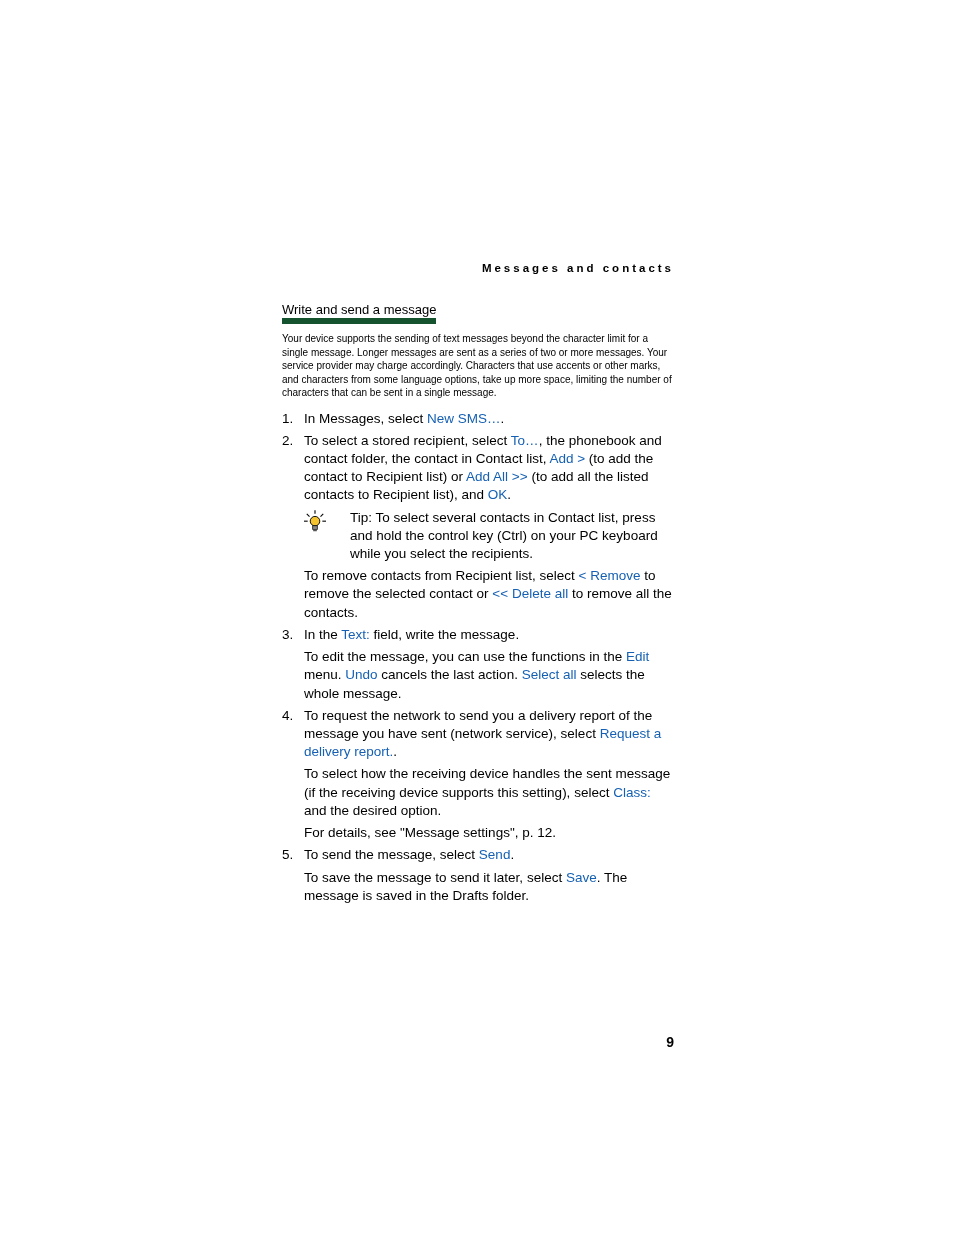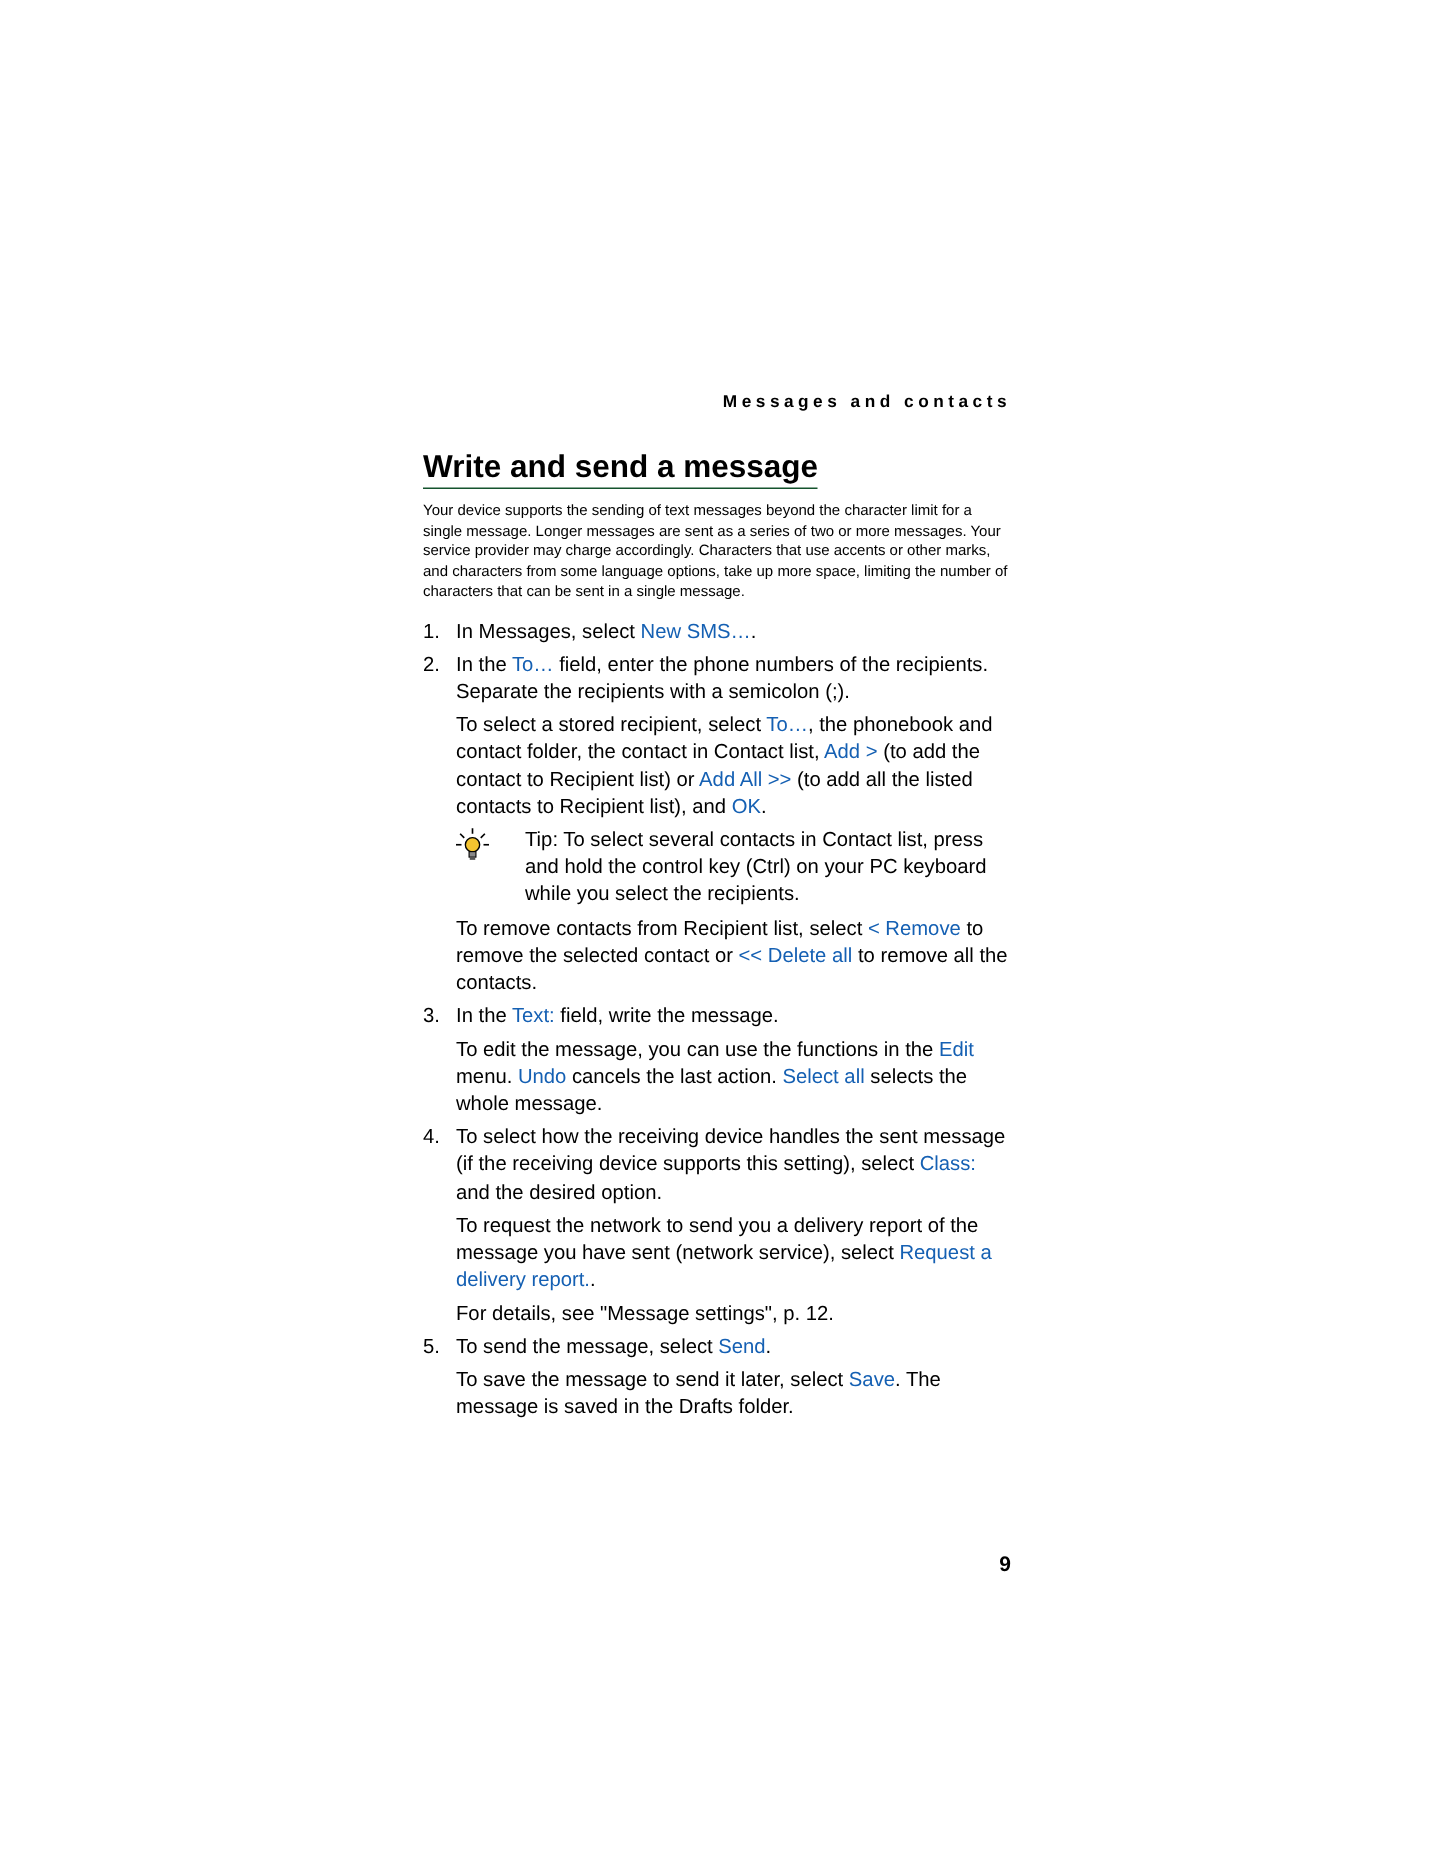--- a/index.html
+++ b/index.html
@@ -18,23 +18,23 @@
   }
   .running-header {
     font-size: 11.5px;
     letter-spacing: 3px;
     font-weight: bold;
     text-align: right;
     margin-bottom: 26px;
     color: #000;
   }
   .section-title {
-    font-size: 21px;
-    font-weight: bold;
-    border-bottom: 1px solid #14532d;
+    font-size: 13px;
+    font-weight: normal;
+    border-bottom: 6px solid #14532d;
     display: inline-block;
     padding-bottom: 1px;
     margin-bottom: 8px;
   }
   .intro {
     font-size: 10px;
     line-height: 1.35;
     margin-bottom: 10px;
   }
   ol.steps {
@@ -97,23 +97,20 @@
   <div class="intro">Your device supports the sending of text messages beyond the character limit for a single message. Longer messages are sent as a series of two or more messages. Your service provider may charge accordingly. Characters that use accents or other marks, and characters from some language options, take up more space, limiting the number of characters that can be sent in a single message.</div>
 
   <ol class="steps">
 
     <li>
       <span>In Messages, select </span><span class="link">New SMS…</span><span>.</span>
     </li>
 
     <li>
       <div class="step-para">
-        <span>In the </span><span class="link">To…</span><span> field, enter the phone numbers of the recipients. Separate the recipients with a semicolon (;).</span>
-      </div>
-      <div class="step-para">
         <span>To select a stored recipient, select </span><span class="link">To…</span><span>, the phonebook and contact folder, the contact in Contact list, </span><span class="link">Add &gt;</span><span> (to add the contact to Recipient list) or </span><span class="link">Add All &gt;&gt;</span><span> (to add all the listed contacts to Recipient list), and </span><span class="link">OK</span><span>.</span>
       </div>
       <div class="tip-row">
         <svg class="tip-icon" viewBox="0 0 24 28">
           <g stroke="#000" stroke-width="1.2" fill="none">
             <line x1="12" y1="0" x2="12" y2="4"></line>
             <line x1="3" y1="4" x2="6" y2="7"></line>
             <line x1="21" y1="4" x2="18" y2="7"></line>
             <line x1="0" y1="12" x2="4" y2="12"></line>
             <line x1="24" y1="12" x2="20" y2="12"></line>
@@ -133,24 +130,24 @@
       <div class="step-para">
         <span>In the </span><span class="link">Text:</span><span> field, write the message.</span>
       </div>
       <div class="step-para">
         <span>To edit the message, you can use the functions in the </span><span class="link">Edit</span><span> menu. </span><span class="link">Undo</span><span> cancels the last action. </span><span class="link">Select all</span><span> selects the whole message.</span>
       </div>
     </li>
 
     <li>
       <div class="step-para">
-        <span>To select how the receiving device handles the sent message (if the receiving device supports this setting), select </span><span class="link">Class:</span><span> and the desired option.</span>
+        <span>To request the network to send you a delivery report of the message you have sent (network service), select </span><span class="link">Request a delivery report.</span><span>.</span>
       </div>
       <div class="step-para">
-        <span>To request the network to send you a delivery report of the message you have sent (network service), select </span><span class="link">Request a delivery report.</span><span>.</span>
+        <span>To select how the receiving device handles the sent message (if the receiving device supports this setting), select </span><span class="link">Class:</span><span> and the desired option.</span>
       </div>
       <div class="step-para">For details, see "Message settings", p. 12.</div>
     </li>
 
     <li>
       <div class="step-para">
         <span>To send the message, select </span><span class="link">Send</span><span>.</span>
       </div>
       <div class="step-para">
         <span>To save the message to send it later, select </span><span class="link">Save</span><span>. The message is saved in the Drafts folder.</span>

